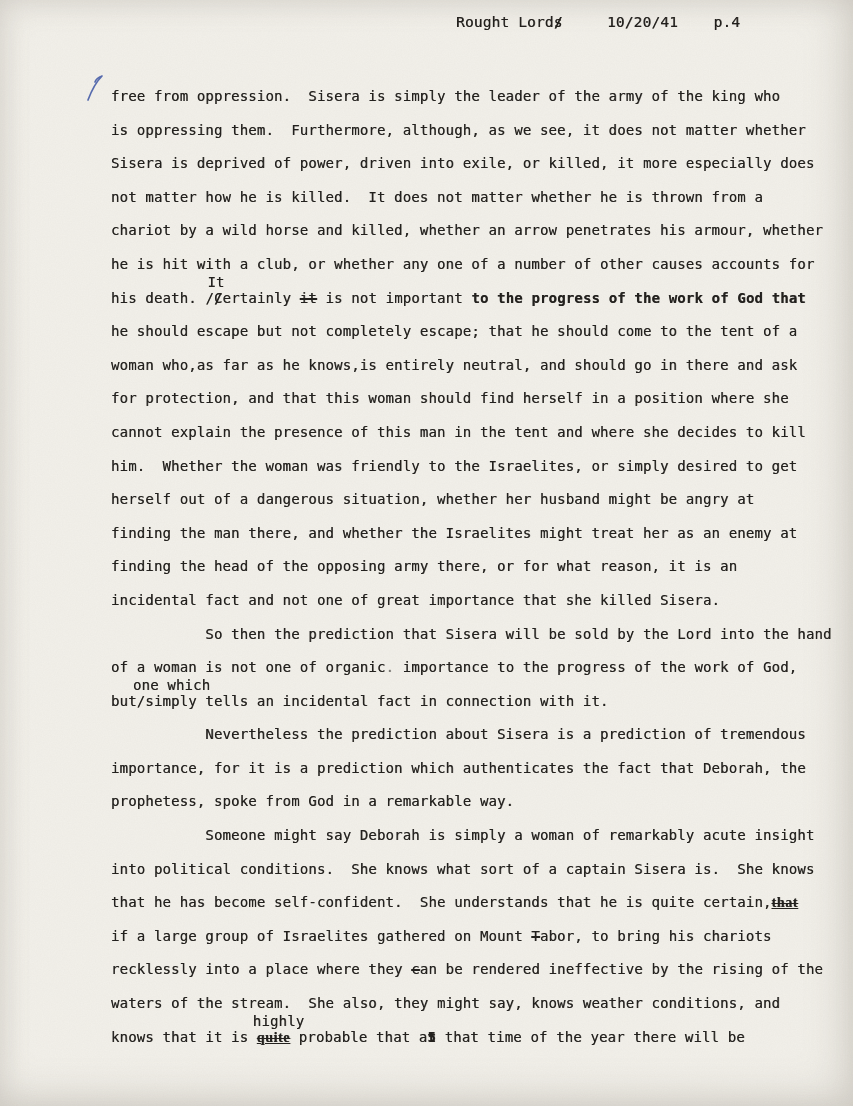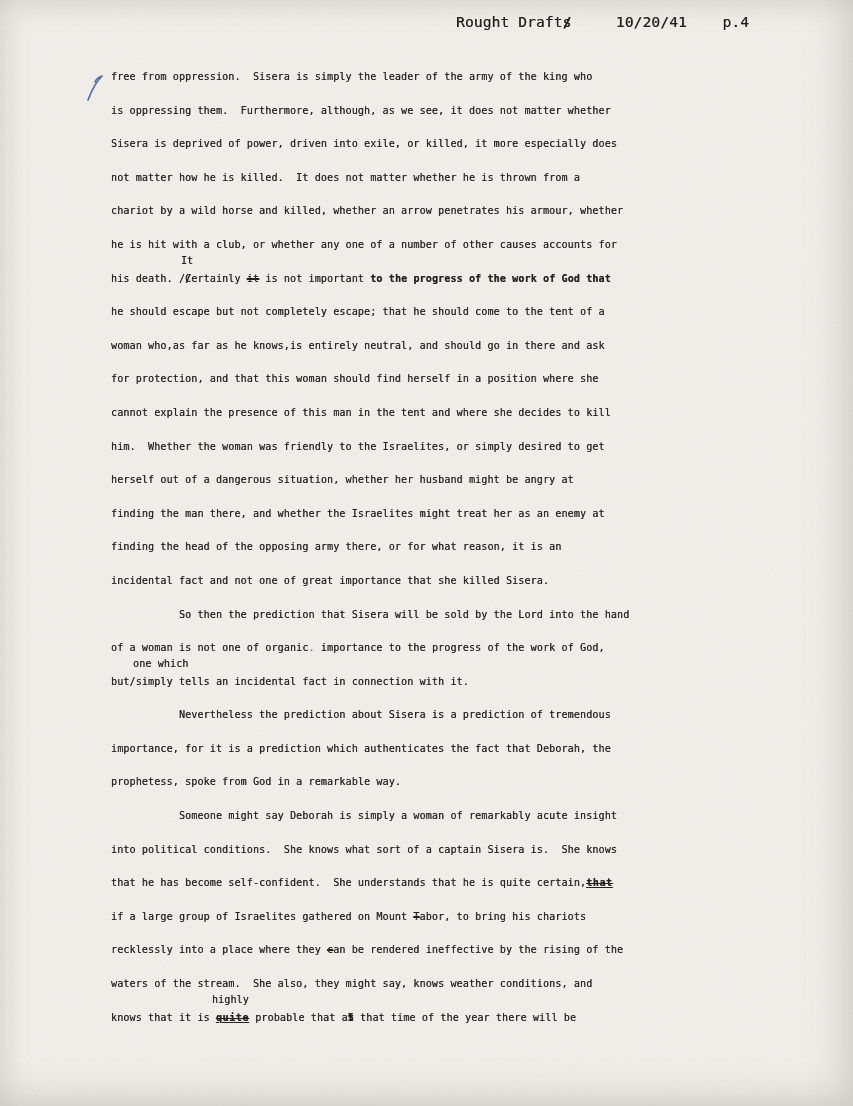--- a/index.html
+++ b/index.html
@@ -12,41 +12,41 @@
     position:absolute;inset:0;pointer-events:none;z-index:5;
     box-shadow:inset -10px -8px 38px rgba(140,134,122,.28), inset 6px 3px 26px rgba(150,144,132,.14);
   }
   .noise{position:absolute;inset:0;z-index:4;pointer-events:none;mix-blend-mode:multiply;}
   .header-line{
     position:absolute;left:456px;top:12px;z-index:2;
     font-size:14.5px;line-height:20px;color:#211f1c;white-space:pre;
     letter-spacing:.15px;text-shadow:.4px 0 rgba(35,32,28,.65);
   }
   .doc{
-    position:absolute;left:111px;top:60px;width:740px;z-index:2;
-    font-size:10px;line-height:33.6px;color:#23211e;white-space:pre;
+    position:absolute;left:111px;top:80px;width:740px;z-index:2;
+    font-size:14px;line-height:33.6px;color:#23211e;white-space:pre;
     letter-spacing:.15px;text-shadow:.35px 0 rgba(35,32,28,.6);
   }
   .tline{height:33.6px;}
   .strike{text-decoration:line-through;text-decoration-thickness:1.6px;}
-  .strikex{font-weight:bold;text-decoration:underline line-through;text-decoration-thickness:1.4px;letter-spacing:.6px;}
+  .strikex{font-weight:bold;text-decoration:underline line-through;text-decoration-thickness:1.4px;letter-spacing:.6px;font-family:Liberation Serif, serif;}
   .dark{font-weight:bold;}
   .faint{opacity:.55;}
   .overlay{position:relative;display:inline-block;}
   .over-char{position:absolute;left:0;top:0;width:100%;text-align:center;font-weight:bold;}
   .above-anchor{position:relative;display:inline-block;width:0;height:0;overflow:visible;}
   .above-text{position:absolute;left:0;top:-28px;line-height:14px;white-space:pre;}
   .margin-mark{position:absolute;left:84px;top:72px;z-index:3;}
 </style>
 </head>
 <body>
 
 <div class="page">
 
-  <div class="header-line"><span>Rought Draft</span><span class="overlay">s<span class="over-char">/</span></span><span>     10/20/41    p.4</span></div>
+  <div class="header-line"><span>Rought Lord</span><span class="overlay">s<span class="over-char">/</span></span><span>     10/20/41    p.4</span></div>
 
   <svg class="margin-mark" width="26" height="36" viewBox="0 0 26 36">
     <path d="M4 28 C7 20, 12 10, 18 4 M18 4 C15 5, 12 7, 11 10" fill="none" stroke="#3c55a6" stroke-width="1.7" stroke-linecap="round" opacity="0.85"></path>
   </svg>
 
   <div class="doc"><div class="tline"><span>free from oppression.  Sisera is simply the leader of the army of the king who</span></div><div class="tline"><span>is oppressing them.  Furthermore, although, as we see, it does not matter whether</span></div><div class="tline"><span>Sisera is deprived of power, driven into exile, or killed, it more especially does</span></div><div class="tline"><span>not matter how he is killed.  It does not matter whether he is thrown from a</span></div><div class="tline"><span>chariot by a wild horse and killed, whether an arrow penetrates his armour, whether</span></div><div class="tline"><span>he is hit with a club, or whether any one of a number of other causes accounts for</span></div><div class="tline"><span>his death. </span><span class="above-anchor"><span class="above-text" style="left: 2px;">It</span></span><span>/</span><span class="overlay">C<span class="over-char">/</span></span><span>ertainly </span><span class="strike">it</span><span> is not important </span><span class="dark">to the progress of the work of God that</span></div><div class="tline"><span>he should escape but not completely escape; that he should come to the tent of a</span></div><div class="tline"><span>woman who,as far as he knows,is entirely neutral, and should go in there and ask</span></div><div class="tline"><span>for protection, and that this woman should find herself in a position where she</span></div><div class="tline"><span>cannot explain the presence of this man in the tent and where she decides to kill</span></div><div class="tline"><span>him.  Whether the woman was friendly to the Israelites, or simply desired to get</span></div><div class="tline"><span>herself out of a dangerous situation, whether her husband might be angry at</span></div><div class="tline"><span>finding the man there, and whether the Israelites might treat her as an enemy at</span></div><div class="tline"><span>finding the head of the opposing army there, or for what reason, it is an</span></div><div class="tline"><span>incidental fact and not one of great importance that she killed Sisera.</span></div><div class="tline"><span>           So then the prediction that Sisera will be sold by the Lord into the hand</span></div><div class="tline"><span>of a woman is not one of organic</span><span class="faint">.</span><span> importance to the progress of the work of God,</span></div><div class="tline"><span class="above-anchor"><span class="above-text" style="left: 22px;">one which</span></span><span>but/simply tells an incidental fact in connection with it.</span></div><div class="tline"><span>           Nevertheless the prediction about Sisera is a prediction of tremendous</span></div><div class="tline"><span>importance, for it is a prediction which authenticates the fact that Deborah, the</span></div><div class="tline"><span>prophetess, spoke from God in a remarkable way.</span></div><div class="tline"><span>           Someone might say Deborah is simply a woman of remarkably acute insight</span></div><div class="tline"><span>into political conditions.  She knows what sort of a captain Sisera is.  She knows</span></div><div class="tline"><span>that he has become self-confident.  She understands that he is quite certain,</span><span class="strikex">that</span></div><div class="tline"><span>if a large group of Israelites gathered on Mount </span><span class="strike">T</span><span>abor, to bring his chariots</span></div><div class="tline"><span>recklessly into a place where they </span><span class="strike">c</span><span>an be rendered ineffective by the rising of the</span></div><div class="tline"><span>waters of the stream.  She also, they might say, knows weather conditions, and</span></div><div class="tline"><span>knows that it is </span><span class="above-anchor"><span class="above-text" style="left: -4px;">highly</span></span><span class="strikex">quite</span><span> probable that a</span><span class="overlay dark">t<span class="over-char">5</span></span><span> that time of the year there will be</span></div></div>
 
   <svg class="noise" width="853" height="1106">
     <filter id="grain">
       <feTurbulence type="fractalNoise" baseFrequency="0.85" numOctaves="2" seed="7"></feTurbulence>

